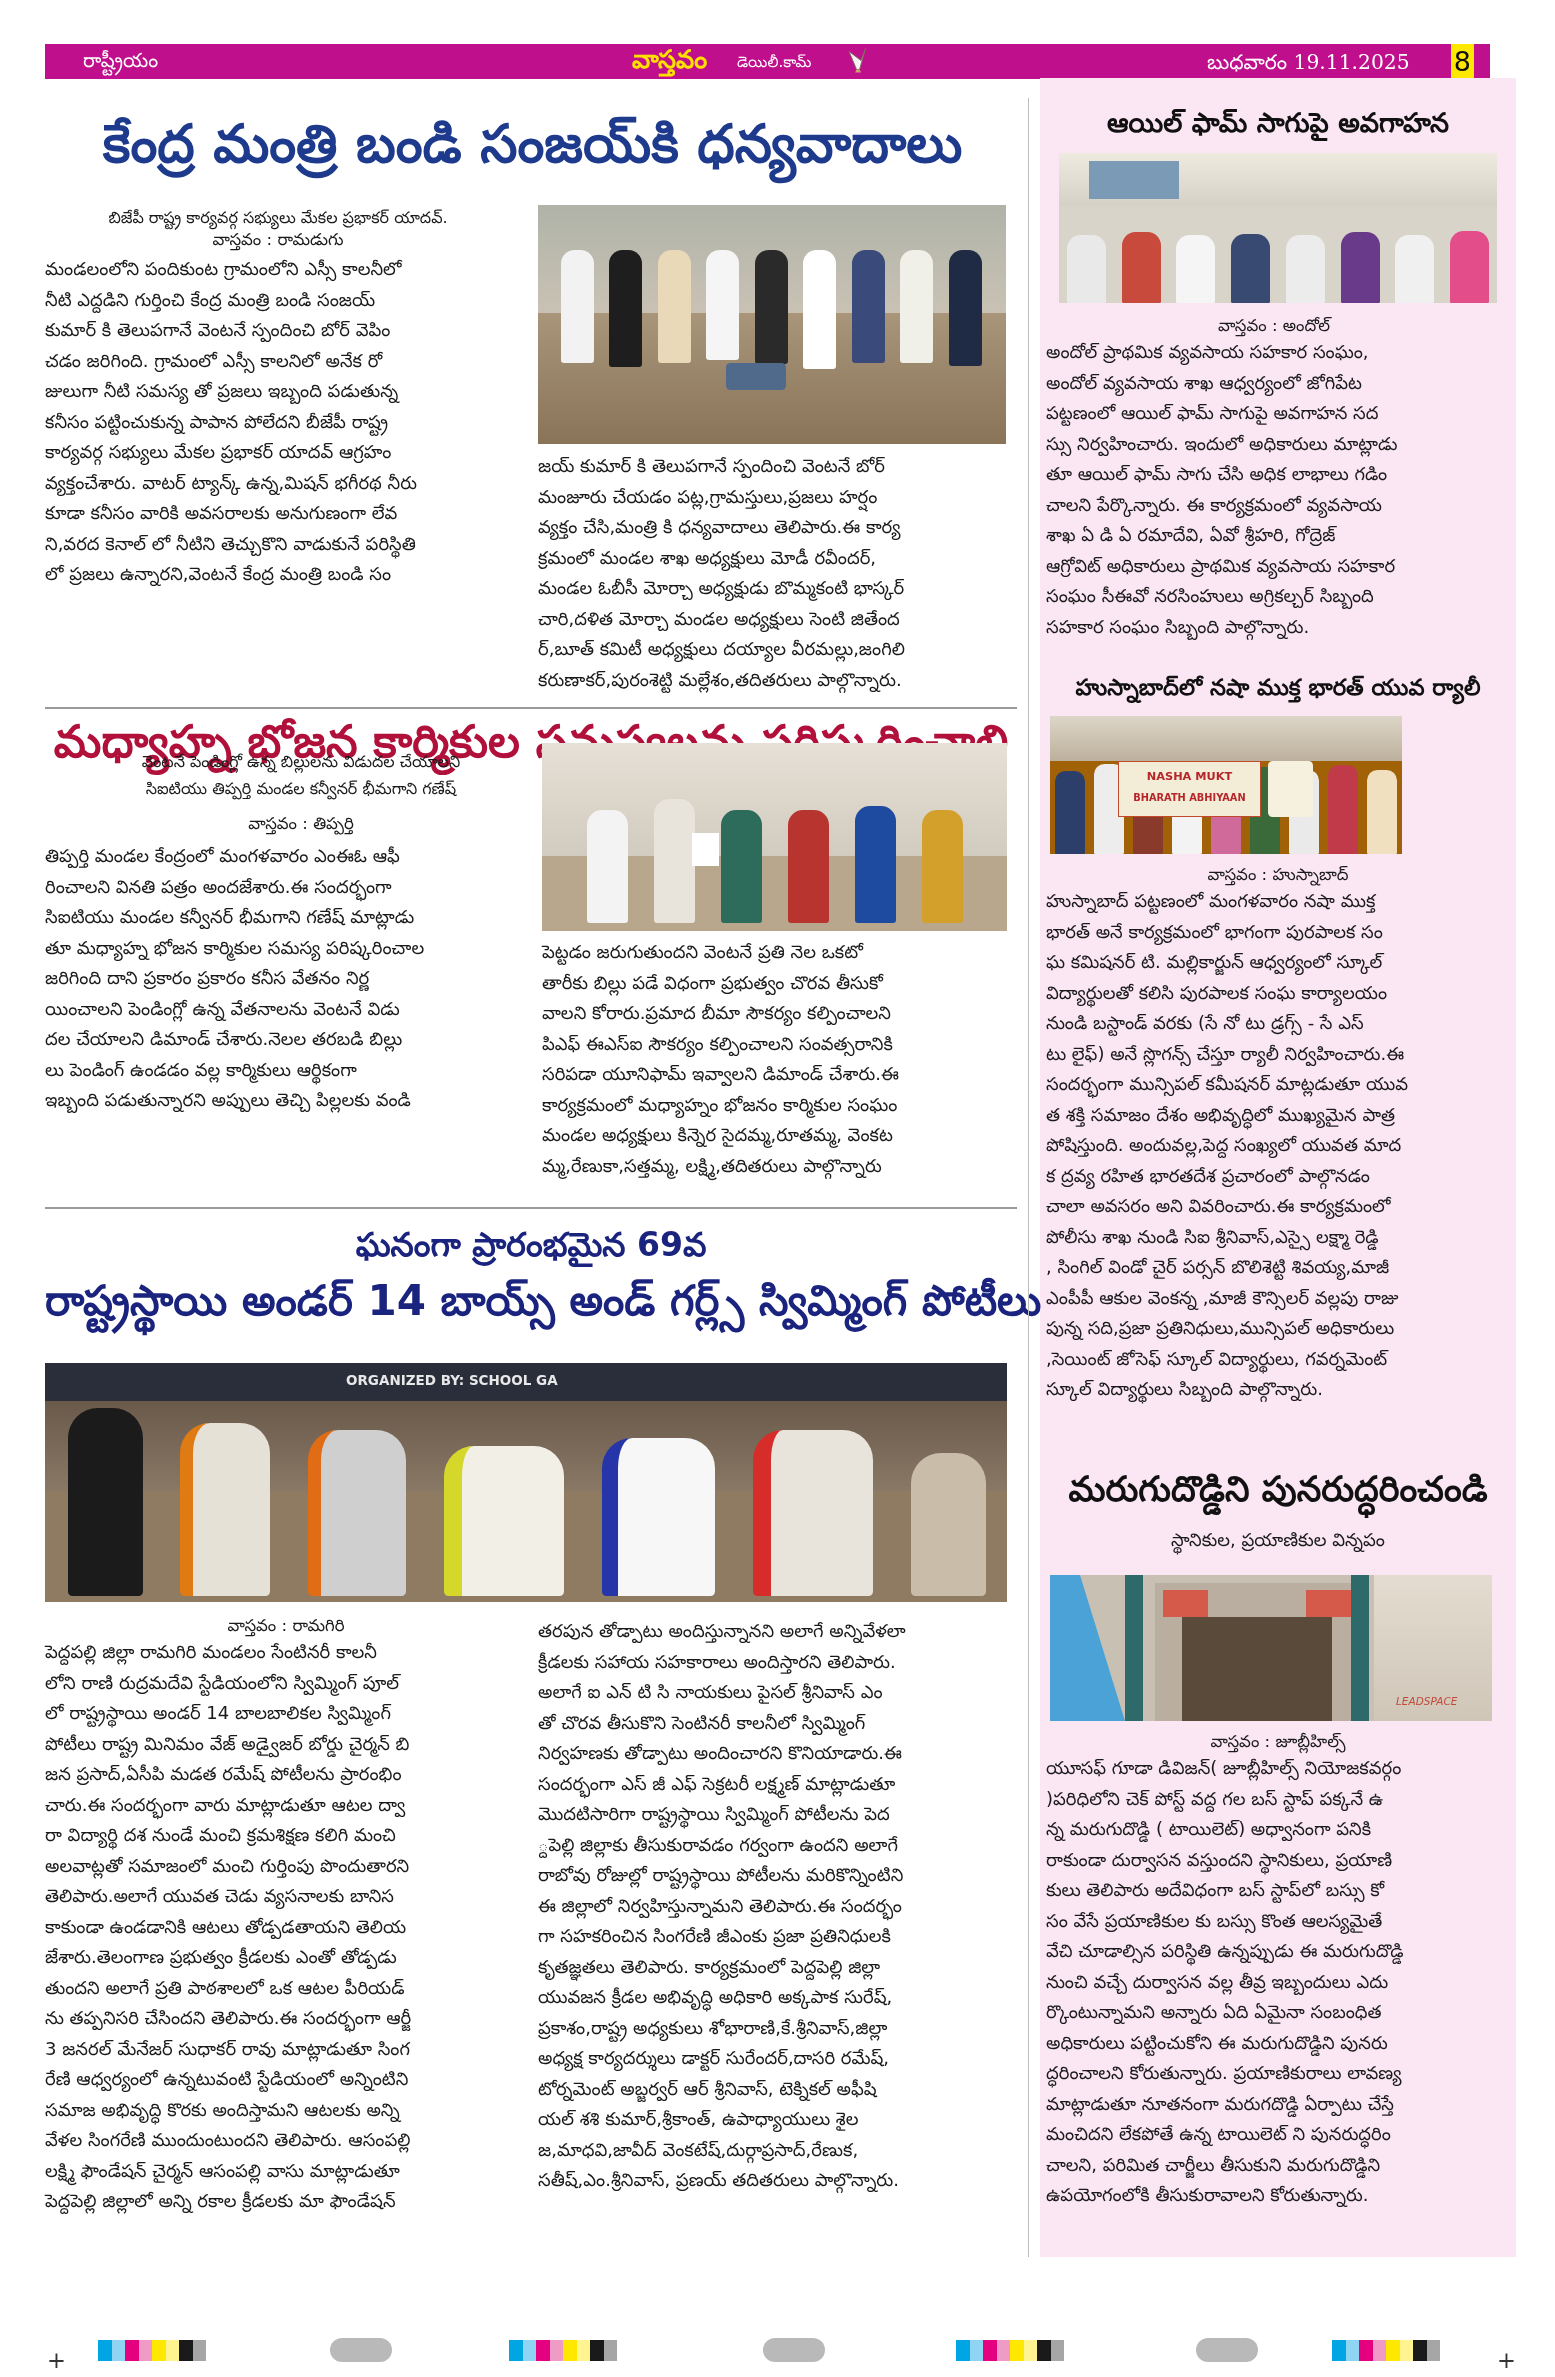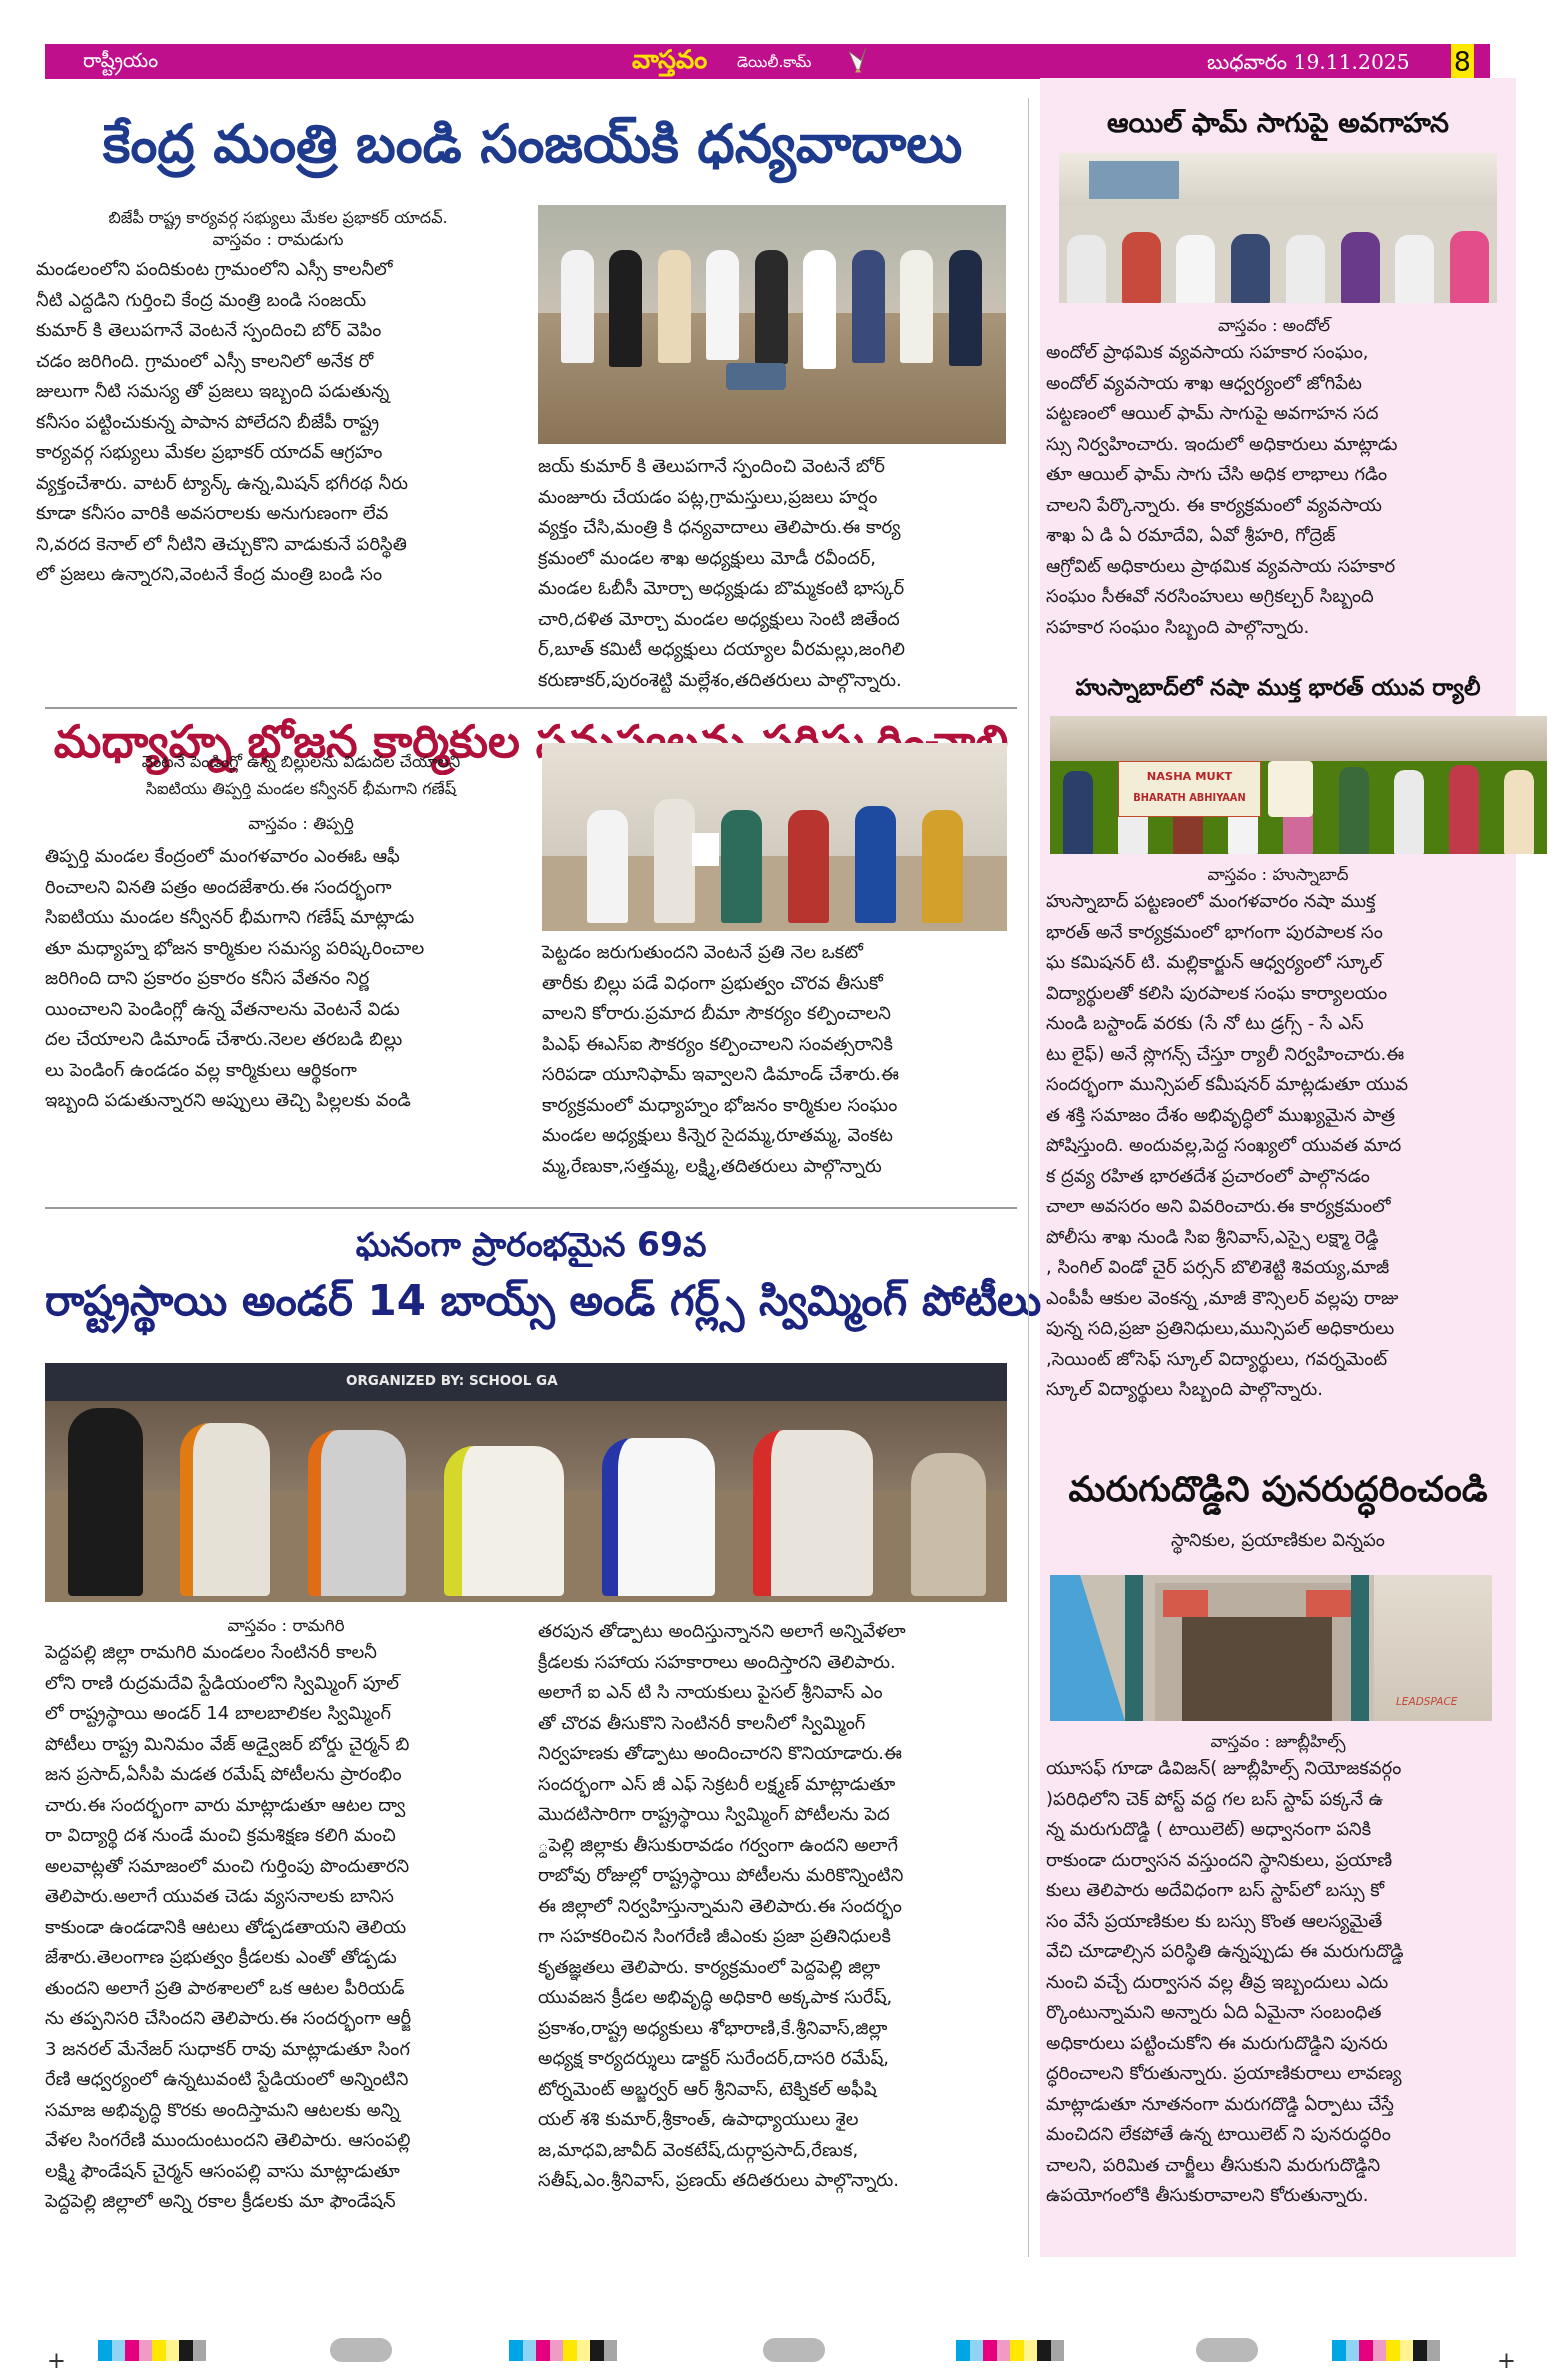--- a/index.html
+++ b/index.html
@@ -56,21 +56,21 @@
 </div>
 <div class="mh-page">8</div>
 
 <div class="sidebar"></div>
 
 <div class="headline h-blue" style="left:47px; top:113px; width:971px; font-size:53px;">కేంద్ర మంత్రి బండి సంజయ్‌కి ధన్యవాదాలు</div>
 
 <div class="byline" style="left:45px; top:208px; width:466px; font-size:16px;">బిజేపీ రాష్ట్ర కార్యవర్గ సభ్యులు మేకల ప్రభాకర్ యాదవ్.</div>
 <div class="dateline" style="left:45px; top:230px; width:466px;">వాస్తవం : రామడుగు</div>
 
-<div class="body-text" style="left:36px; top:254px; width:482px;" id="a1c1">
+<div class="body-text" style="left:45px; top:254px; width:482px;" id="a1c1">
     <p>మండలంలోని పందికుంట గ్రామంలోని ఎస్సీ కాలనీలో</p>
     <p>నీటి ఎద్దడిని గుర్తించి కేంద్ర మంత్రి బండి సంజయ్</p>
     <p>కుమార్ కి తెలుపగానే వెంటనే స్పందించి బోర్ వెపిం</p>
     <p>చడం జరిగింది. గ్రామంలో ఎస్సీ కాలనిలో అనేక రో</p>
     <p>జులుగా నీటి సమస్య తో ప్రజలు ఇబ్బంది పడుతున్న</p>
     <p>కనీసం పట్టించుకున్న పాపాన పోలేదని బీజేపీ రాష్ట్ర</p>
     <p>కార్యవర్గ సభ్యులు మేకల ప్రభాకర్ యాదవ్ ఆగ్రహం</p>
     <p>వ్యక్తంచేశారు. వాటర్ ట్యాన్క్ ఉన్న,మిషన్ భగీరథ నీరు</p>
     <p>కూడా కనీసం వారికి అవసరాలకు అనుగుణంగా లేవ</p>
     <p>ని,వరద కెనాల్ లో నీటిని తెచ్చుకొని వాడుకునే పరిస్థితి</p>
@@ -241,21 +241,21 @@
     <p>తూ ఆయిల్ ఫామ్ సాగు చేసి అధిక లాభాలు గడిం</p>
     <p>చాలని పేర్కొన్నారు. ఈ కార్యక్రమంలో వ్యవసాయ</p>
     <p>శాఖ  ఏ డి ఏ రమాదేవి, ఏవో శ్రీహరి, గోద్రెజ్</p>
     <p>ఆగ్రోవిట్ అధికారులు ప్రాథమిక వ్యవసాయ సహకార</p>
     <p>సంఘం సీఈవో నరసింహులు అగ్రికల్చర్ సిబ్బంది</p>
     <p>సహకార సంఘం సిబ్బంది పాల్గొన్నారు.</p>
   </div>
 
 <div class="headline h-black" style="left:1040px; top:674px; width:476px; font-size:22.6px;">హుస్నాబాద్‌లో నషా ముక్త భారత్ యువ ర్యాలీ</div>
 
-<div class="photo" style="left:1050px; top:716px; width:497px; height:138px; background:#4d7c0f;">
+<div class="photo" style="left:1050px; top:716px; width:352px; height:138px; background:#a16207;">
   <div style="position:absolute; left:0; top:0; width:100%; height:45px; background:linear-gradient(#ddd6c8,#bcb09c);"></div>
   <div style="position:absolute; left:0; top:30px; width:100%; height:108px; display:flex; justify-content:space-around; align-items:flex-end;">
     <div style="width:30px; height:83px; background:#2c3e6a; border-radius:10.5px 10.5px 1.5px 1.5px;"></div>
     <div style="width:30px; height:90px; background:#ededed; border-radius:10.5px 10.5px 1.5px 1.5px;"></div>
     <div style="width:30px; height:87px; background:#8a3a2a; border-radius:10.5px 10.5px 1.5px 1.5px;"></div>
     <div style="width:30px; height:89px; background:#f3f3f3; border-radius:10.5px 10.5px 1.5px 1.5px;"></div>
     <div style="width:30px; height:83px; background:#d06a9a; border-radius:10.5px 10.5px 1.5px 1.5px;"></div>
     <div style="width:30px; height:87px; background:#3a6a3a; border-radius:10.5px 10.5px 1.5px 1.5px;"></div>
     <div style="width:30px; height:84px; background:#eaeaea; border-radius:10.5px 10.5px 1.5px 1.5px;"></div>
     <div style="width:30px; height:89px; background:#c03a4a; border-radius:10.5px 10.5px 1.5px 1.5px;"></div>

